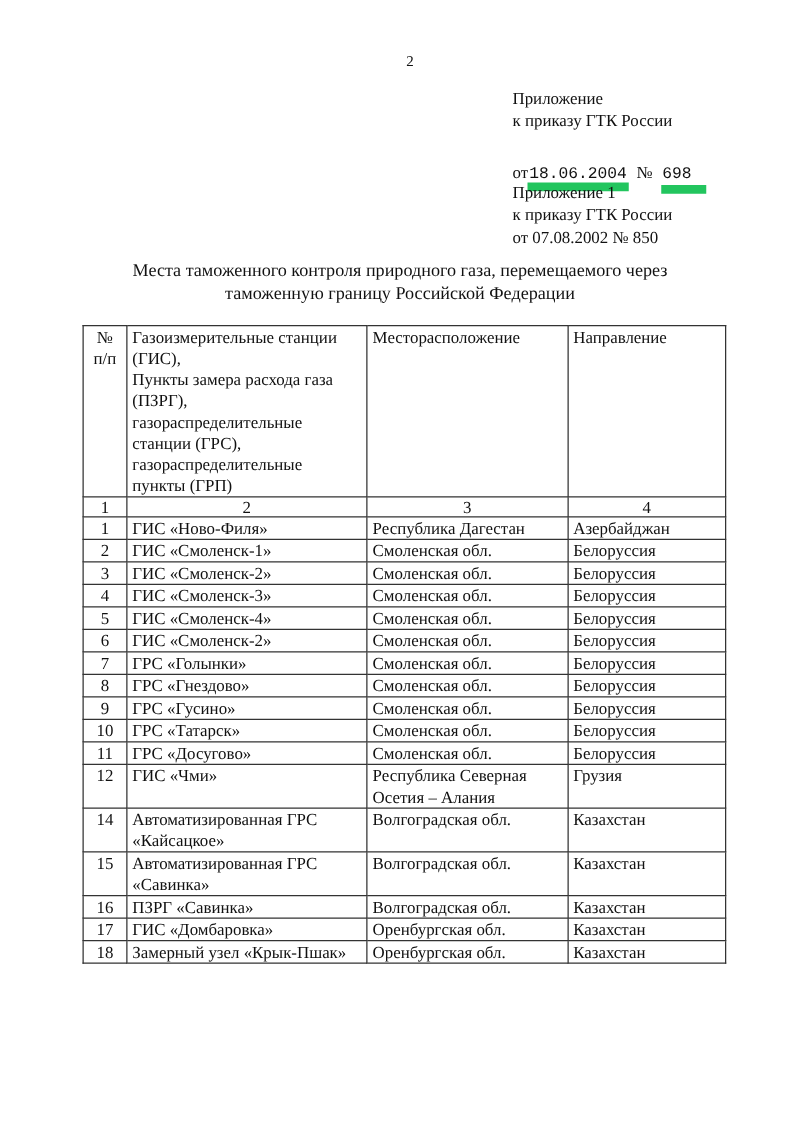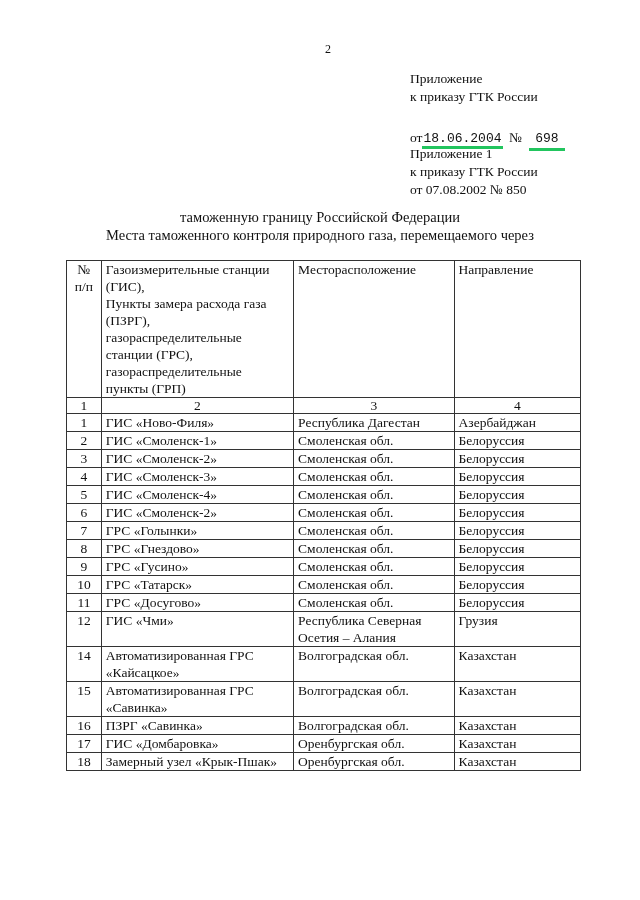--- a/index.html
+++ b/index.html
@@ -8,25 +8,25 @@
     font-family: "Liberation Serif", "DejaVu Serif", serif;
     color: #111111;
   }
   .page-num { position: absolute; left: 325px; top: 42px; font-size: 12px; }
   .approval { position: absolute; left: 410px; font-size: 13.5px; line-height: 18px; }
   .approval.a1 { top: 70px; }
   .approval.a2 { top: 145px; font-family: Liberation Serif, serif; }
   .mono-ul {
     font-family: "Liberation Mono", "DejaVu Sans Mono", monospace;
     font-size: 13px;
-    border-bottom: 3px solid #22c55e;
+    border-bottom: 7px solid #22c55e;
     padding: 0 1px;
     margin-top: 24px;
   }
-  .num-ul { display: inline-block; min-width: 34px; text-align: center; }
+  .num-ul { display: inline-block; min-width: 34px; }
   .title {
     position: absolute; left: 60px; width: 520px; top: 208px;
     text-align: center; font-size: 14.5px; line-height: 18px;
   }
   table {
     position: absolute; left: 66px; top: 260px;
     border-collapse: collapse; font-size: 13.5px; line-height: 17px;
     width: 515px;
   }
   td, th {
@@ -58,22 +58,22 @@
   </div>
 </div>
 
 <div class="approval a2">
   <div>Приложение 1</div>
   <div>к приказу ГТК России</div>
   <div>от 07.08.2002 №  850</div>
 </div>
 
 <div class="title">
+  <div>Места таможенного контроля природного газа, перемещаемого через</div>
   <div>таможенную границу Российской Федерации</div>
-  <div>Места таможенного контроля природного газа, перемещаемого через</div>
 </div>
 
 <table>
   <thead>
     <tr>
       <th class="c1" style="text-align:center">
         <span class="hdr-line">№</span>
         <span class="hdr-line">п/п</span>
       </th>
       <th class="c2">

